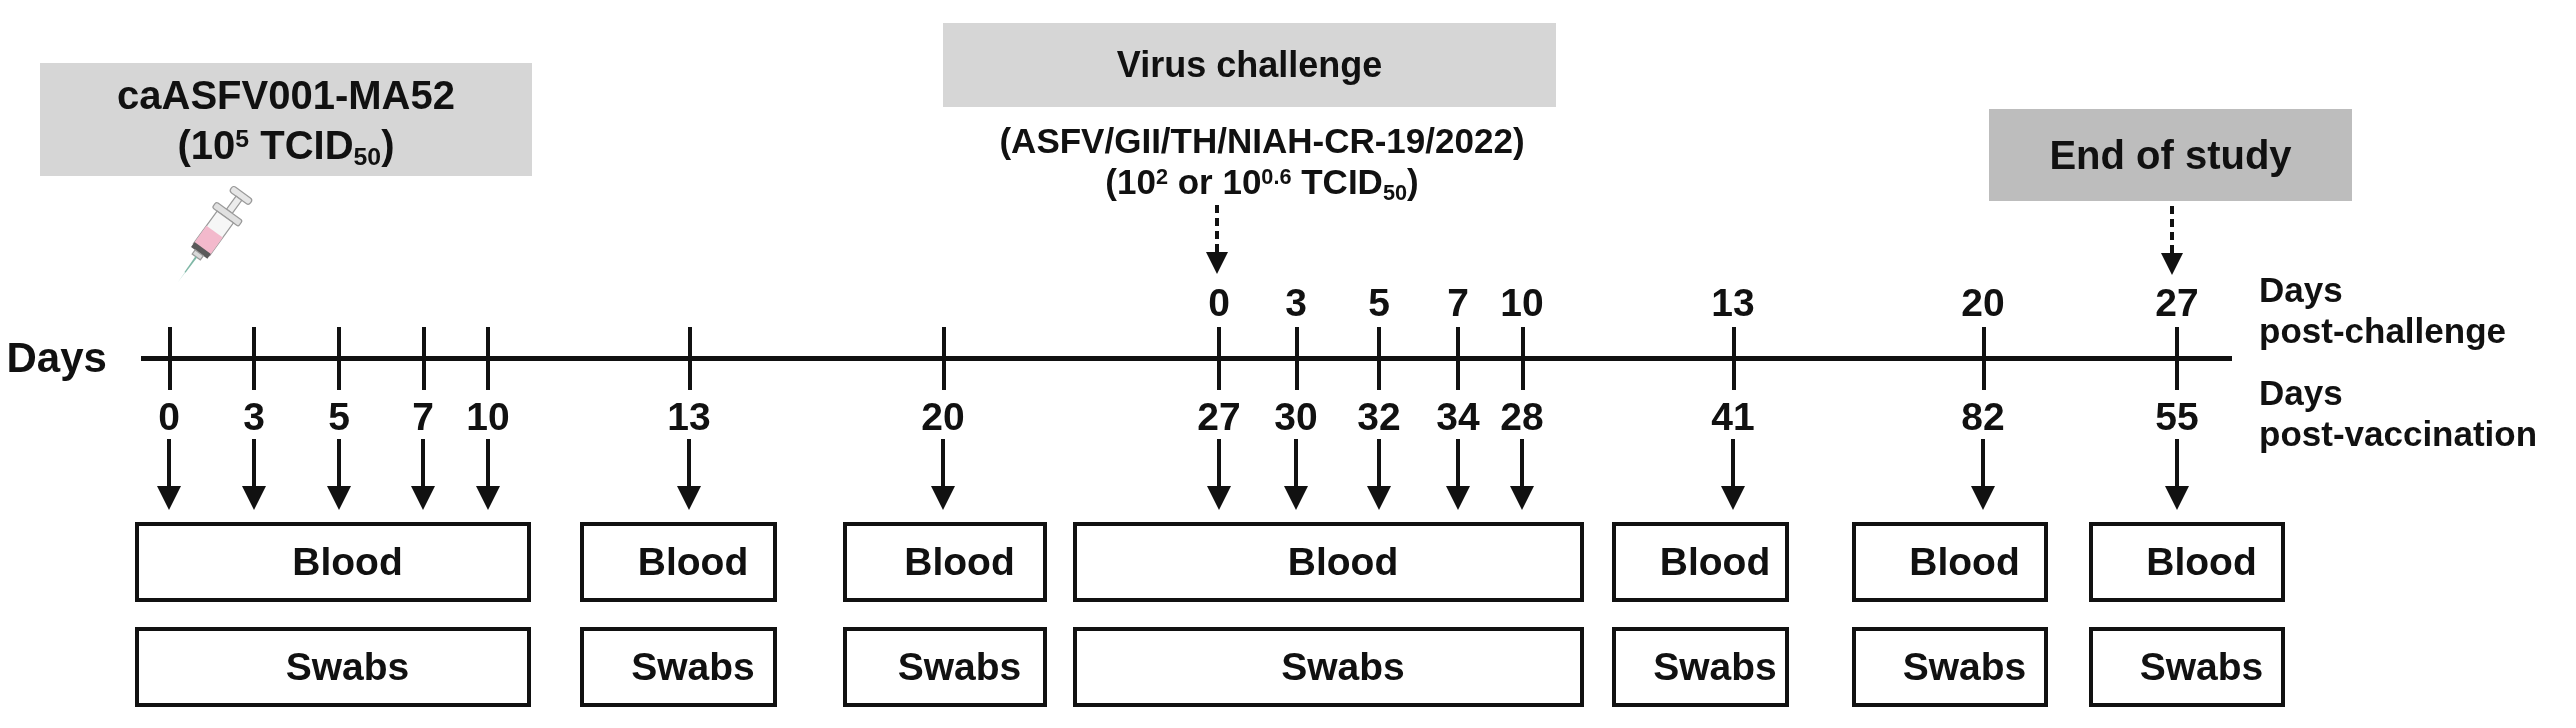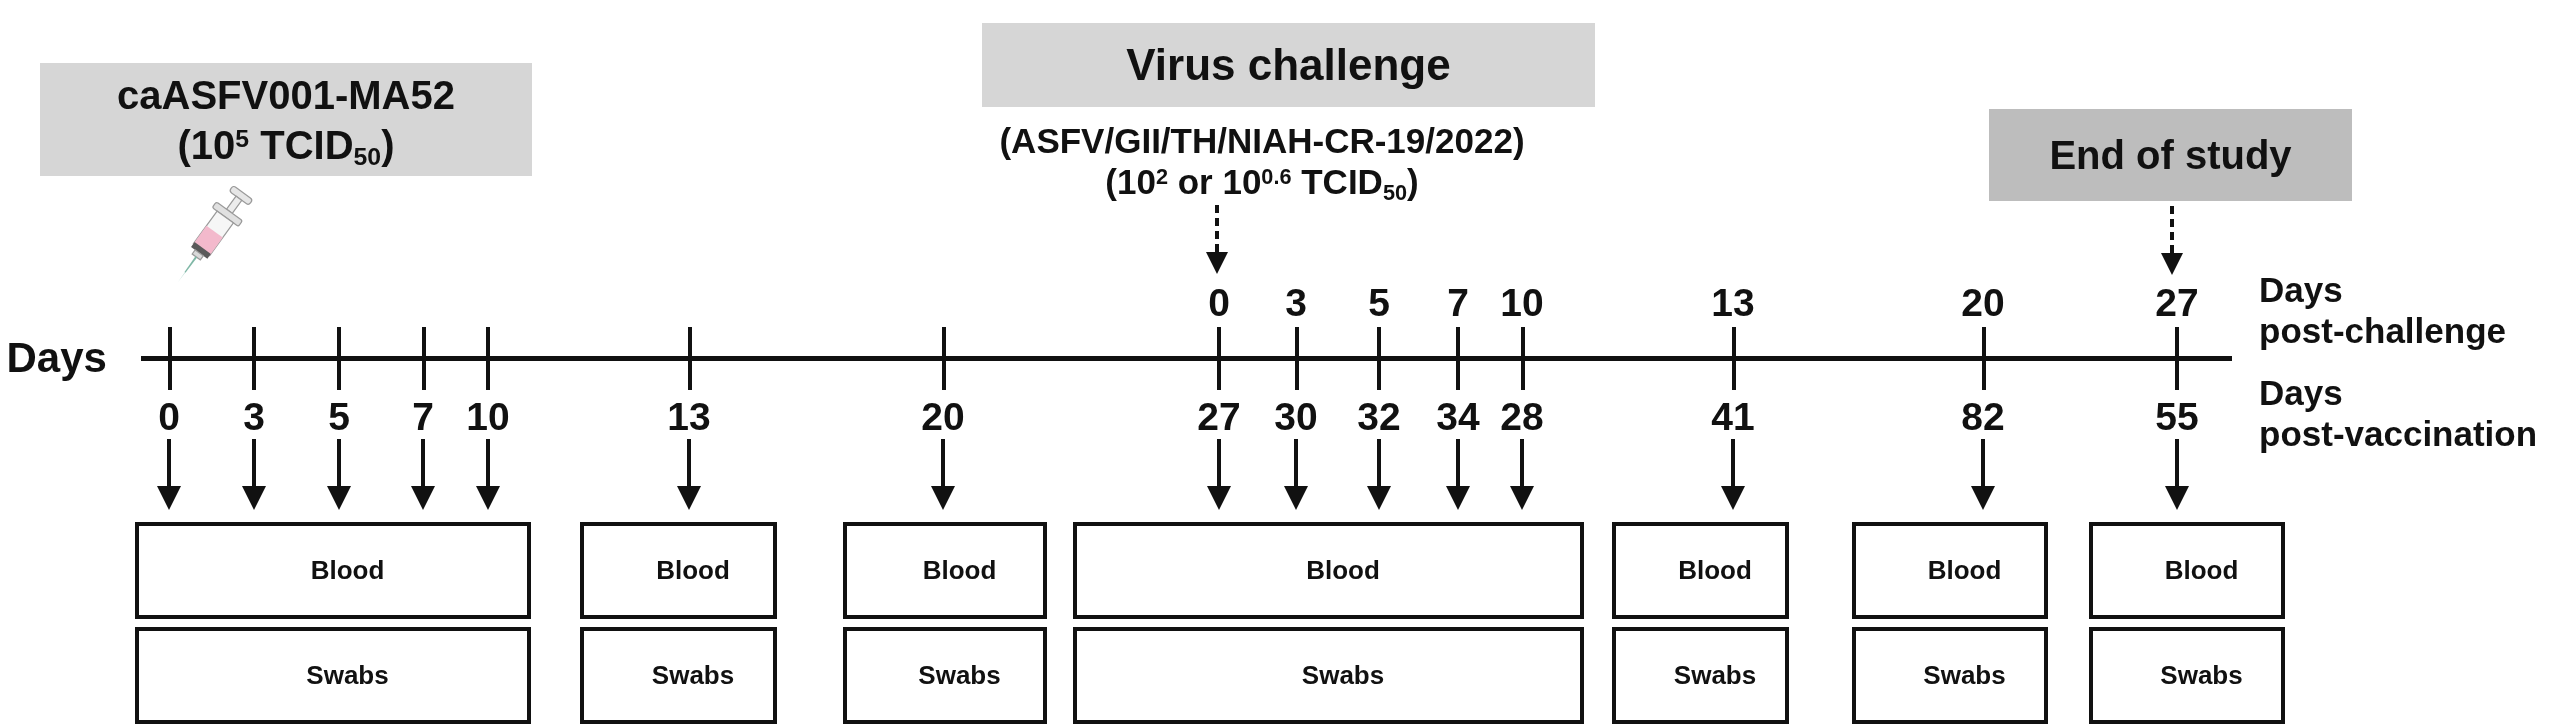--- a/index.html
+++ b/index.html
@@ -7,21 +7,21 @@
     --end-gray:#bdbdbd;
     --ink:#111111;
   }
   html,body{margin:0;padding:0;background:#ffffff;}
   body{font-family:"Liberation Sans", sans-serif; color:var(--ink);}
   #canvas{position:relative;width:2576px;height:729px;background:#ffffff;overflow:hidden;}
 
   .banner{position:absolute;display:flex;flex-direction:column;align-items:center;justify-content:center;
           text-align:center;font-weight:bold;}
   #vaccine-banner{left:40px;top:63px;width:492px;height:113px;font-size:40px;line-height:1.25;background:var(--banner-gray);}
-  #challenge-banner{left:982px;top:22.6px;width:613px;height:84px;font-size:44px;background:var(--banner-gray);}
+  #challenge-banner{left:943px;top:22.6px;width:613px;height:84px;font-size:36px;background:var(--banner-gray);}
   #end-banner{left:1989px;top:109px;width:363px;height:92px;font-size:40px;background:var(--end-gray);}
 
   .subline{position:absolute;left:907px;width:710px;text-align:center;font-weight:bold;font-size:35px;line-height:1.0;}
   #strain-line{top:123px;text-align:center;}
   #dose-line{top:164px;}
 
   .sp{font-size:0.62em;position:relative;top:-0.45em;}
   .sb{font-size:0.62em;position:relative;top:0.28em;}
 
   #axis-label{position:absolute;left:6.5px;top:334px;font-size:42px;font-weight:bold;}
@@ -39,22 +39,22 @@
   .dashed-arrow .stem{width:0;height:47px;border-left:4.8px dashed var(--ink);margin:0 auto;}
   .dashed-arrow .head{width:0;height:0;border-left:11.3px solid transparent;border-right:11.3px solid transparent;
                       border-top:22.6px solid var(--ink);margin:0 auto;}
   #challenge-arrow{left:1217px;top:205px;}
   #end-arrow{left:2172px;top:206px;}
 
   .right-label{position:absolute;left:2259px;font-size:35px;font-weight:bold;line-height:1.18;white-space:nowrap;}
   #label-post-challenge{top:269px;}
   #label-post-vaccination{top:372px;}
 
-  .sample-box{position:absolute;height:97px;background:#ffffff;border:4px solid var(--ink);box-sizing:border-box;
-              display:flex;align-items:center;justify-content:center;font-size:26px;font-weight:bold;padding-left:29px;}
+  .sample-box{position:absolute;height:80px;background:#ffffff;border:4px solid var(--ink);box-sizing:border-box;
+              display:flex;align-items:center;justify-content:center;font-size:39px;font-weight:bold;padding-left:29px;}
   #syringe{position:absolute;left:155px;top:179px;width:105px;height:131px;}
 </style>
 </head>
 <body>
 
 <div id="canvas">
 
   <div class="banner" id="vaccine-banner">
     <div>caASFV001-MA52</div>
     <div><span>(10</span><span class="sp">5</span><span> TCID</span><span class="sb">50</span><span>)</span></div>

